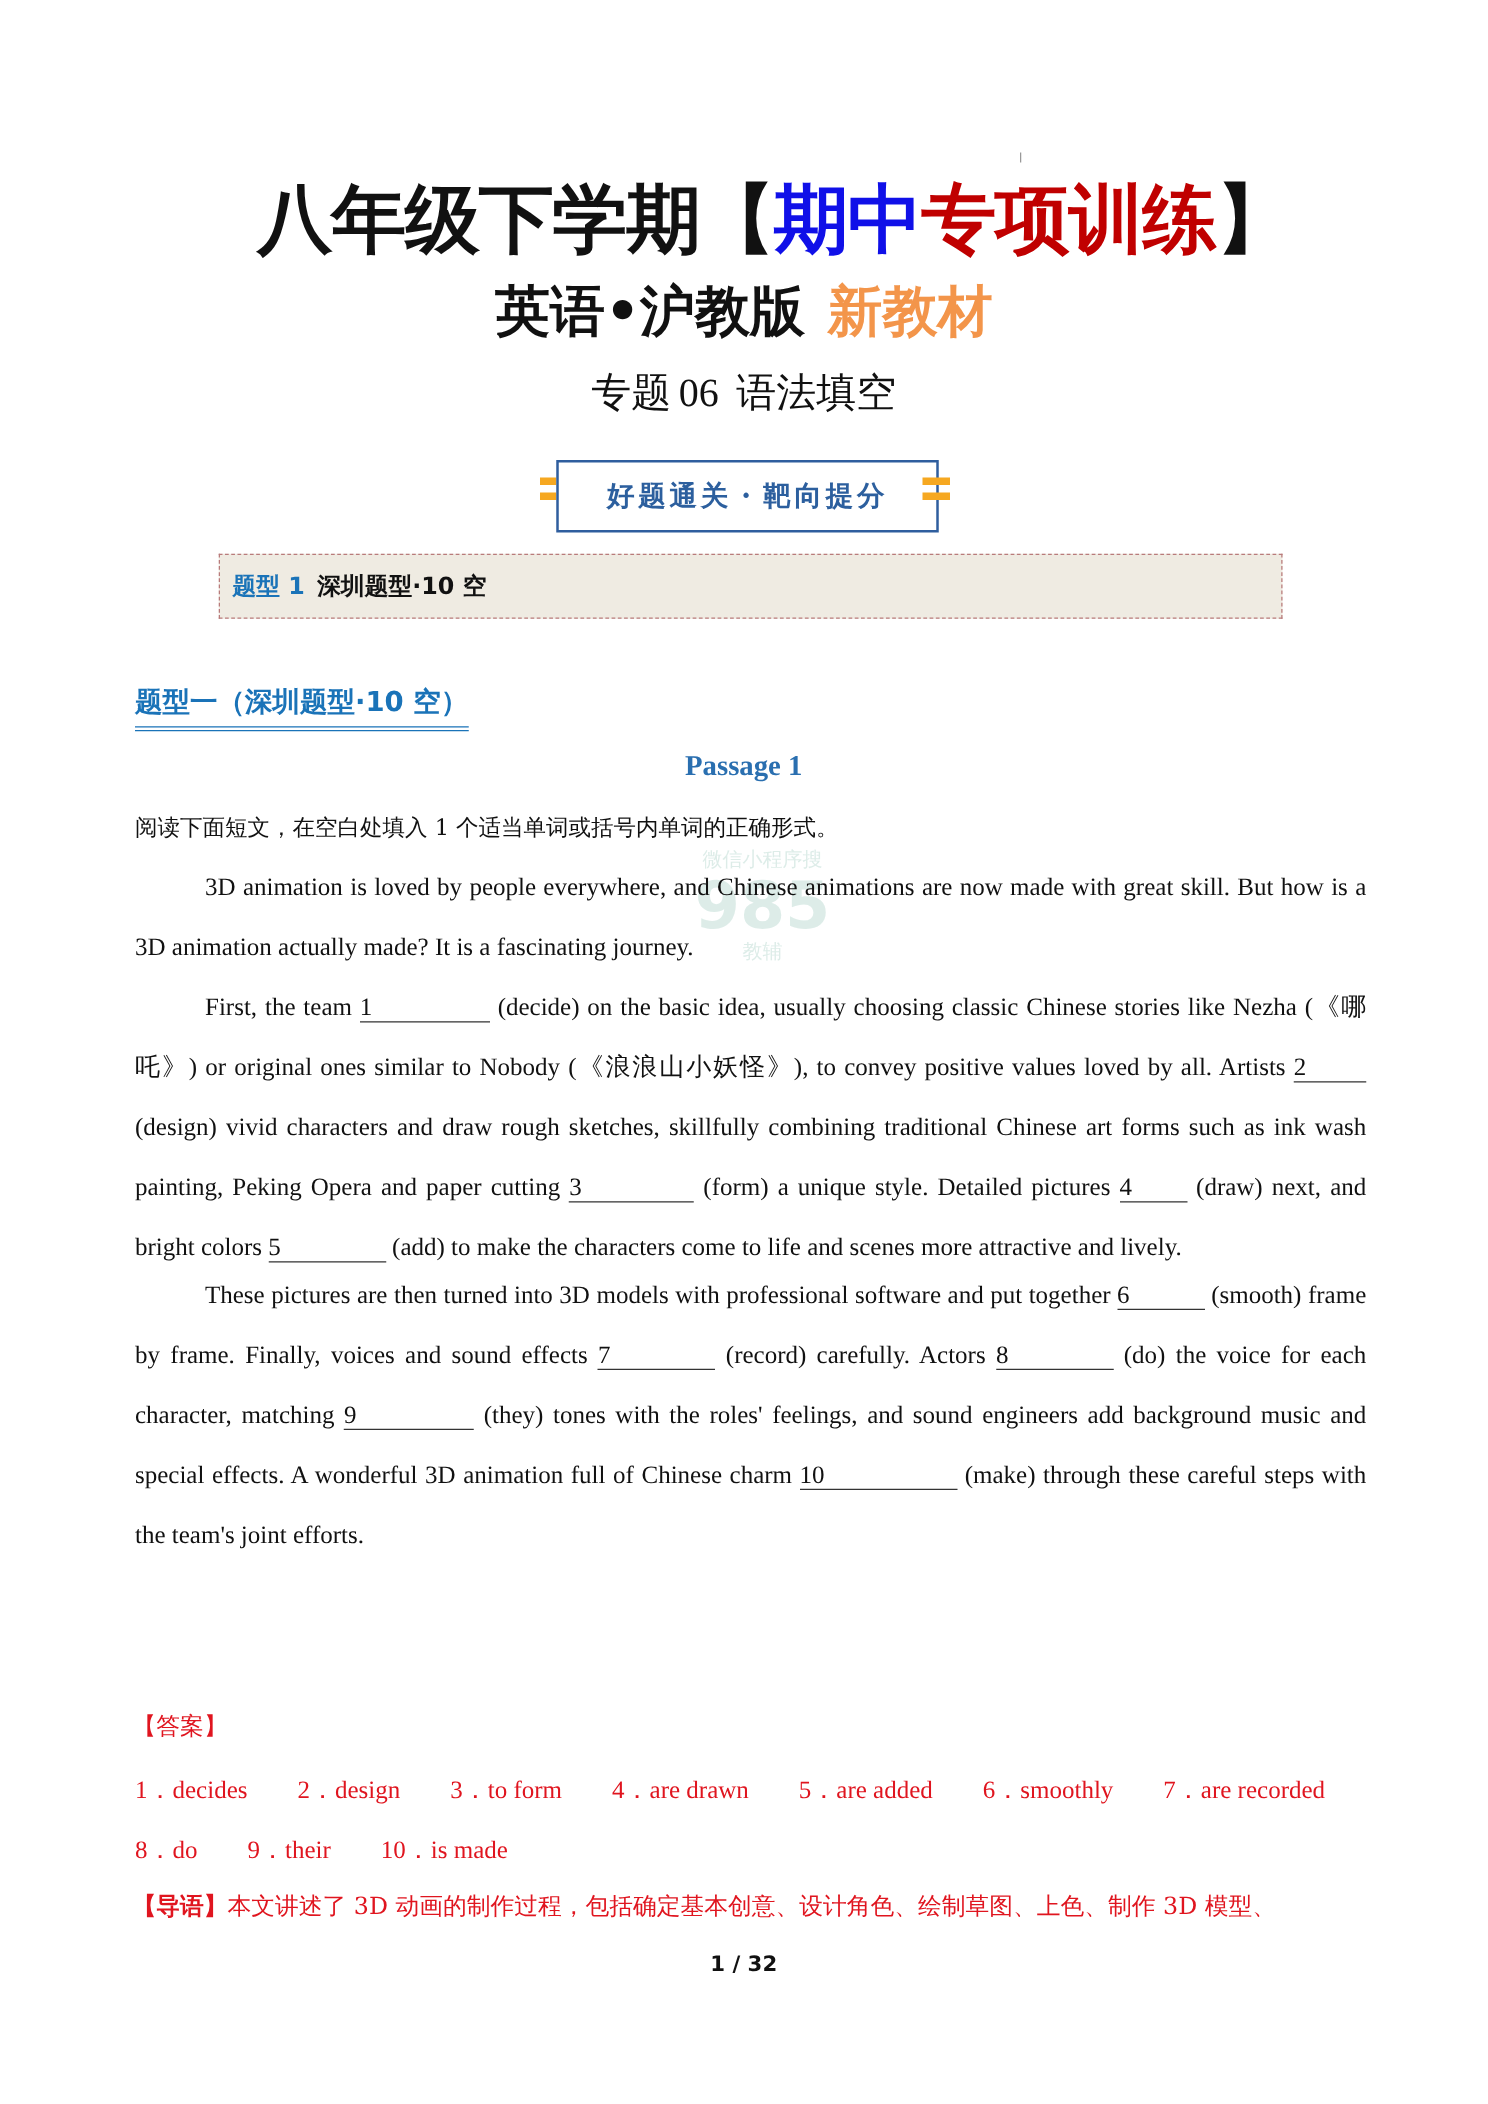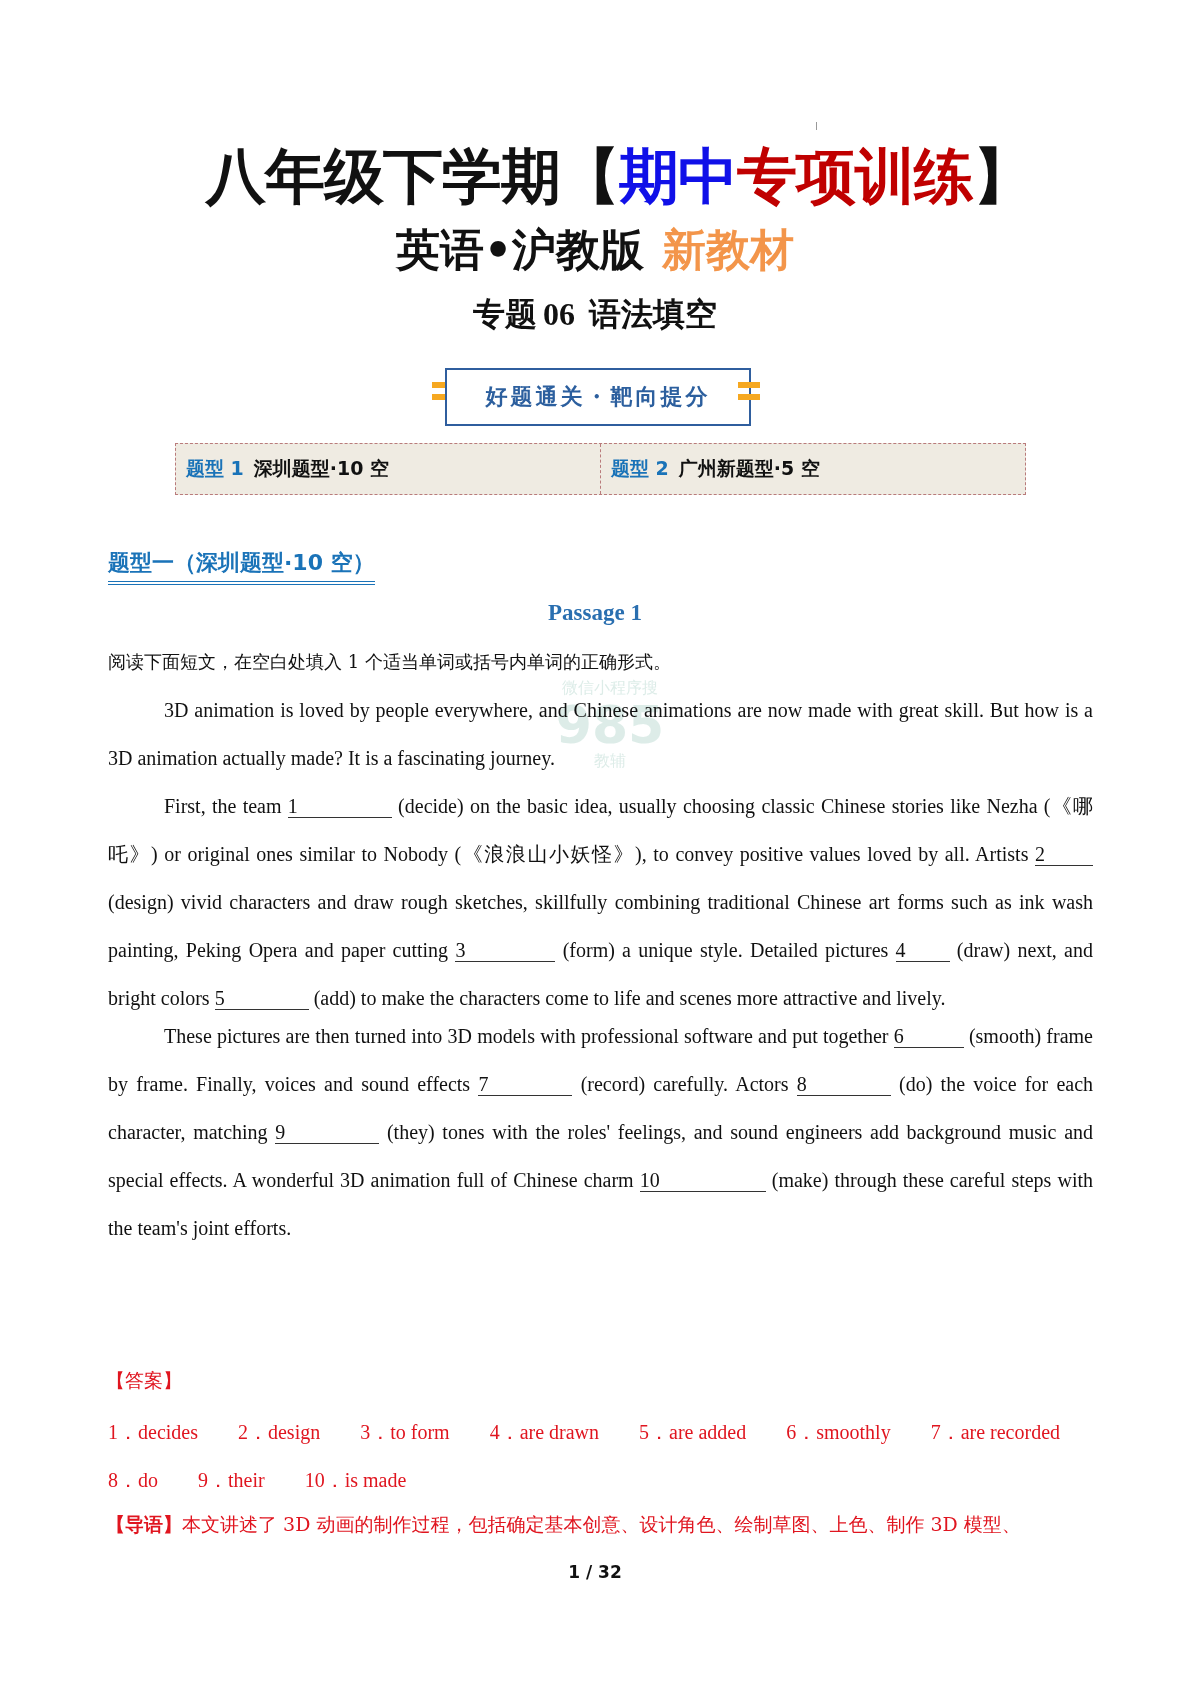--- a/index.html
+++ b/index.html
@@ -8,21 +8,21 @@
   .abs { position:absolute; }
   .tick { left:816px; top:122px; width:1px; height:8px; background:#999; }
   .title { left:0; width:1190px; top:140px; text-align:center; font-family:"DejaVu Sans", sans-serif;
            font-weight:bold; font-size:60px; letter-spacing:-1px; line-height:72px;padding-left:24px; }
   .title .blue { color:#1010e8; }
   .title .red { color:#c00000; }
   .subtitle { left:0; width:1190px; top:222px; text-align:center; font-family:"DejaVu Sans", sans-serif;
               font-weight:bold; font-size:44px; line-height:56px; }
   .subtitle .orange { color:#f3954a; margin-left:18px; }
   .topic { left:0; width:1190px; top:292px; text-align:center; font-family:"DejaVu Sans", sans-serif;
-           font-weight:bold; font-size:32px; line-height:44px; }
+           font-weight:normal; font-size:32px; line-height:44px; }
   .topic .num { font-family:"Liberation Serif", serif; margin:0 14px 0 6px; }
   .badge { left:445px; top:368px; width:302px; height:54px; border:2px solid #2f5e9e; background:#fff;
            display:flex; align-items:center; justify-content:center; font-family:"DejaVu Sans", sans-serif;
            font-size:22px; font-weight:bold; color:#2c5f9e; letter-spacing:3px; }
   .bars { top:382px; width:22px; height:20px; }
   .bars::before, .bars::after { content:""; position:absolute; left:0; width:22px; height:6px; background:#f6a821; }
   .bars::before { top:0; } .bars::after { top:12px; }
   .bars.l { left:432px; } .bars.r { left:738px; }
   .typebox { left:175px; top:443px; width:849px; height:50px; background:#efebe2;
              border:1.5px dashed #b97b7b; display:flex; }
@@ -68,24 +68,20 @@
 
 <div class="abs bars l"></div>
 <div class="abs badge">好题通关・靶向提分</div>
 <div class="abs bars r"></div>
 
 <div class="abs typebox">
   <div class="typecell">
     <span class="lab">题型 1</span>
     <span>深圳题型·10 空</span>
   </div>
-  <div class="typecell">
-    <span class="lab">题型 2</span>
-    <span>广州新题型·5 空</span>
-  </div>
 </div>
 
 <div class="abs section-heading">题型一（深圳题型·10 空）</div>
 <div class="abs passage-title">Passage 1</div>
 <div class="abs instruction">阅读下面短文，在空白处填入 1 个适当单词或括号内单词的正确形式。</div>
 
 <div class="abs watermark">
   <div>微信小程序搜</div>
   <div class="big">985</div>
   <div>教辅</div>

